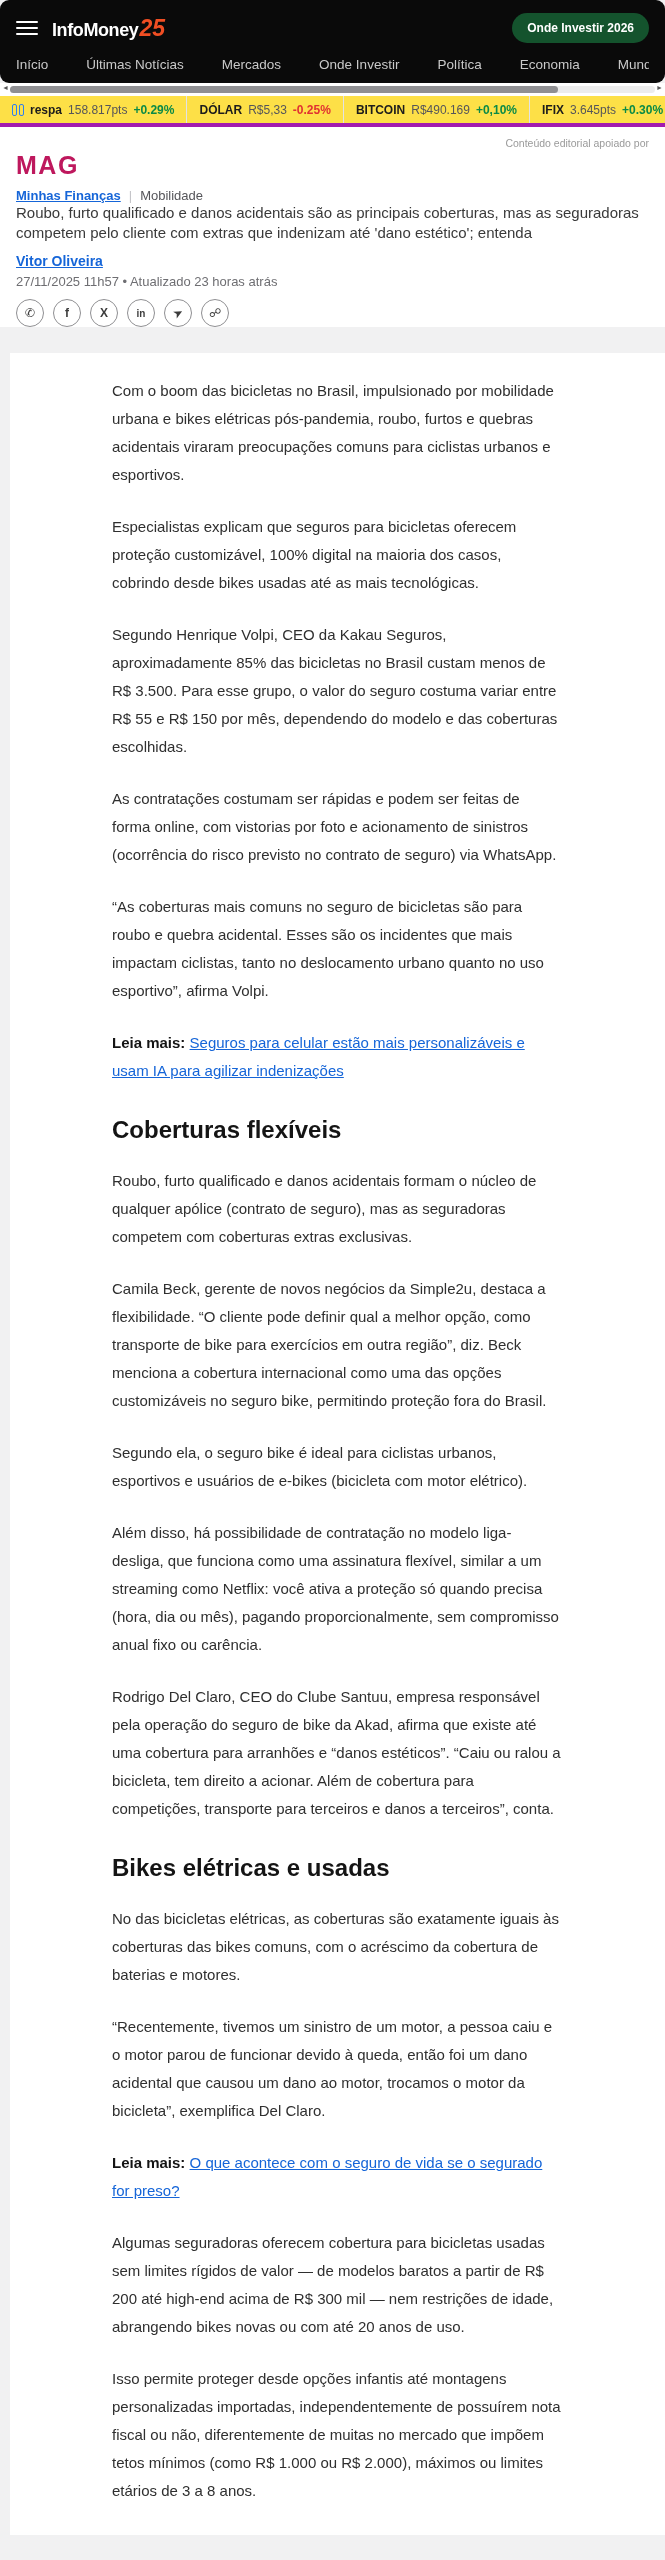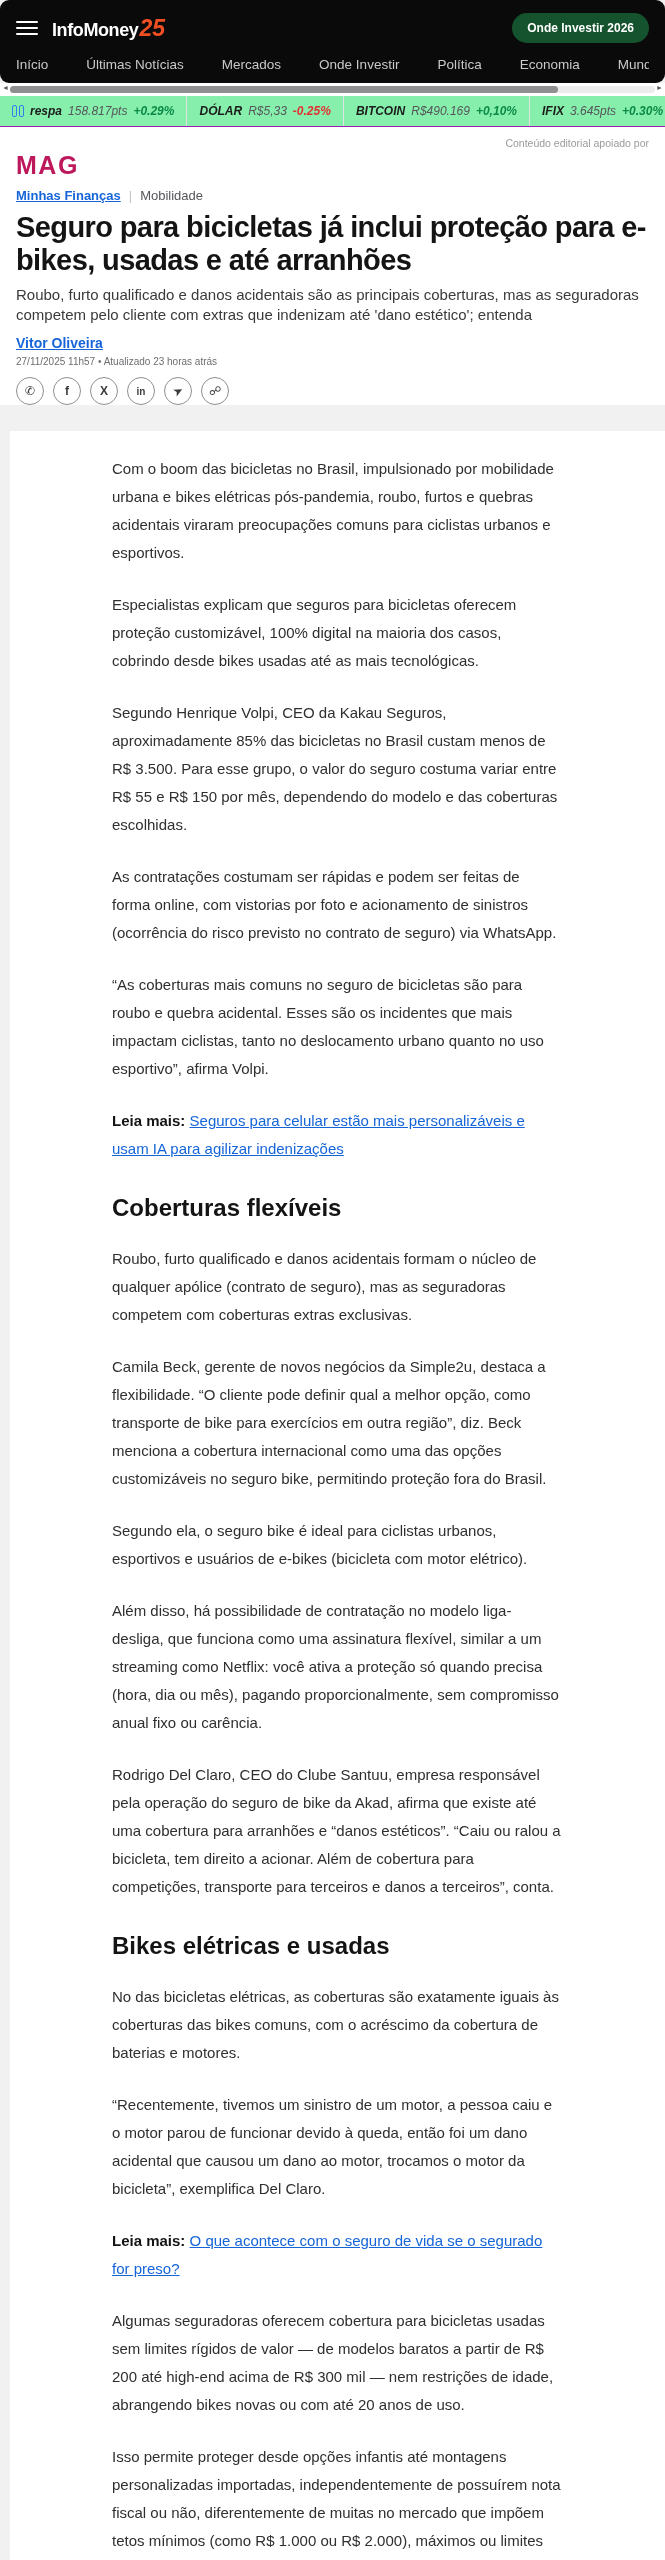--- a/index.html
+++ b/index.html
@@ -26,41 +26,41 @@
   .nav a.active { color:#fff; font-weight:bold; border-bottom:2px solid #fff; }
 
   
   .scroll-strip { background:#fff; height:13px; position:relative; }
   .scroll-arrow { position:absolute; top:1px; font-size:7px; color:#555; }
   .scroll-arrow.left { left:2px; } .scroll-arrow.right { right:2px; }
   .scroll-track { position:absolute; left:10px; right:10px; top:3px; height:7px; background:#ececec; border-radius:4px; }
   .scroll-thumb { position:absolute; left:0; top:0; height:7px; width:85%; background:#8f8f92; border-radius:4px; cursor:pointer; }
 
   
-  .ticker { display:flex; align-items:stretch; background:#86efac; border-bottom:1px solid #a21caf; height:31px; overflow:hidden;font-style:italic; }
+  .ticker { display:flex; align-items:stretch; background:#fde047; border-bottom:4px solid #a21caf; height:31px; overflow:hidden; }
   .ticker-item { display:flex; align-items:center; gap:6px; padding:0 12px; border-right:1px solid #e2e2e5; font-size:12px; white-space:nowrap; cursor:pointer; }
   .pause-ic { display:inline-flex; gap:2px; }
   .pause-ic i { width:5px; height:12px; border:1.5px solid #2f7ff0; border-radius:2px; }
   .t-label { font-weight:bold; color:#1c1c1c; }
   .t-value { color:#55555a; }
   .t-up { color:#0b8a47; font-weight:bold; }
   .t-down { color:#e03132; font-weight:bold; }
 
   
   .hero { background:#fff; padding:10px 16px 0; }
   .sponsor-line { text-align:right; color:#9a9a9a; font-size:10.5px; }
   .sponsor-brand { text-align:left; color:#be185d; font-size:25px; font-weight:800; letter-spacing:1.5px; margin-top:2px; }
   .breadcrumb { margin-top:8px; font-size:13px; display:flex; align-items:center; gap:8px; }
   .bc-link { color:#1565d8; font-weight:bold; text-decoration:underline; }
   .bc-sep { color:#c4c4c8; }
   .bc-cat { color:#55555a; }
   h1.title { font-size:29px; line-height:33px; letter-spacing:-0.6px; color:#141414; margin:8px 0 8px; font-weight:700; }
   .subtitle { font-size:15px; line-height:20px; color:#3a3a3a; }
   .author-link { display:inline-block; margin-top:10px; color:#1565d8; font-size:14px; font-weight:bold; text-decoration:underline; }
-  .date-line { margin-top:4px; font-size:10px; color:#6e6e72; }
+  .date-line { margin-top:4px; font-size:13px; color:#6e6e72; }
   .share-row { display:flex; gap:9px; margin:10px 0 14px; }
   .share-ic { width:28px; height:28px; border:1px solid #8f8f92; border-radius:50%;
     display:flex; align-items:center; justify-content:center; background:#fff;
     color:#3c3c3c; font-size:12px; font-weight:bold; cursor:pointer; }
   .share-ic .tg { display:inline-block; transform:rotate(-28deg); }
 
   .gap-band { height:12px; background:#f1f1f2; }
 
   
   .article-card { background:#fff; margin-left:10px; padding:24px 104px 6px 102px; }
@@ -133,21 +133,20 @@
   </div>
 
 <section class="hero">
   <div class="sponsor-line">Conteúdo editorial apoiado por</div>
   <div class="sponsor-brand">MAG</div>
   <div class="breadcrumb">
     <a class="bc-link">Minhas Finanças</a>
     <span class="bc-sep">|</span>
     <span class="bc-cat">Mobilidade</span>
   </div>
-  <h1 class="title">Seguro para bicicletas já inclui proteção para e-bikes, usadas e até arranhões</h1>
   <p class="subtitle">Roubo, furto qualificado e danos acidentais são as principais coberturas, mas as seguradoras competem pelo cliente com extras que indenizam até 'dano estético'; entenda</p>
   <a class="author-link">Vitor Oliveira</a>
   <div class="date-line">27/11/2025 11h57 • Atualizado 23 horas atrás</div>
   <div class="share-row" id="share-row">
       <span class="share-ic">
         <span>✆</span>
       </span>
       <span class="share-ic">
         <span>f</span>
       </span>

